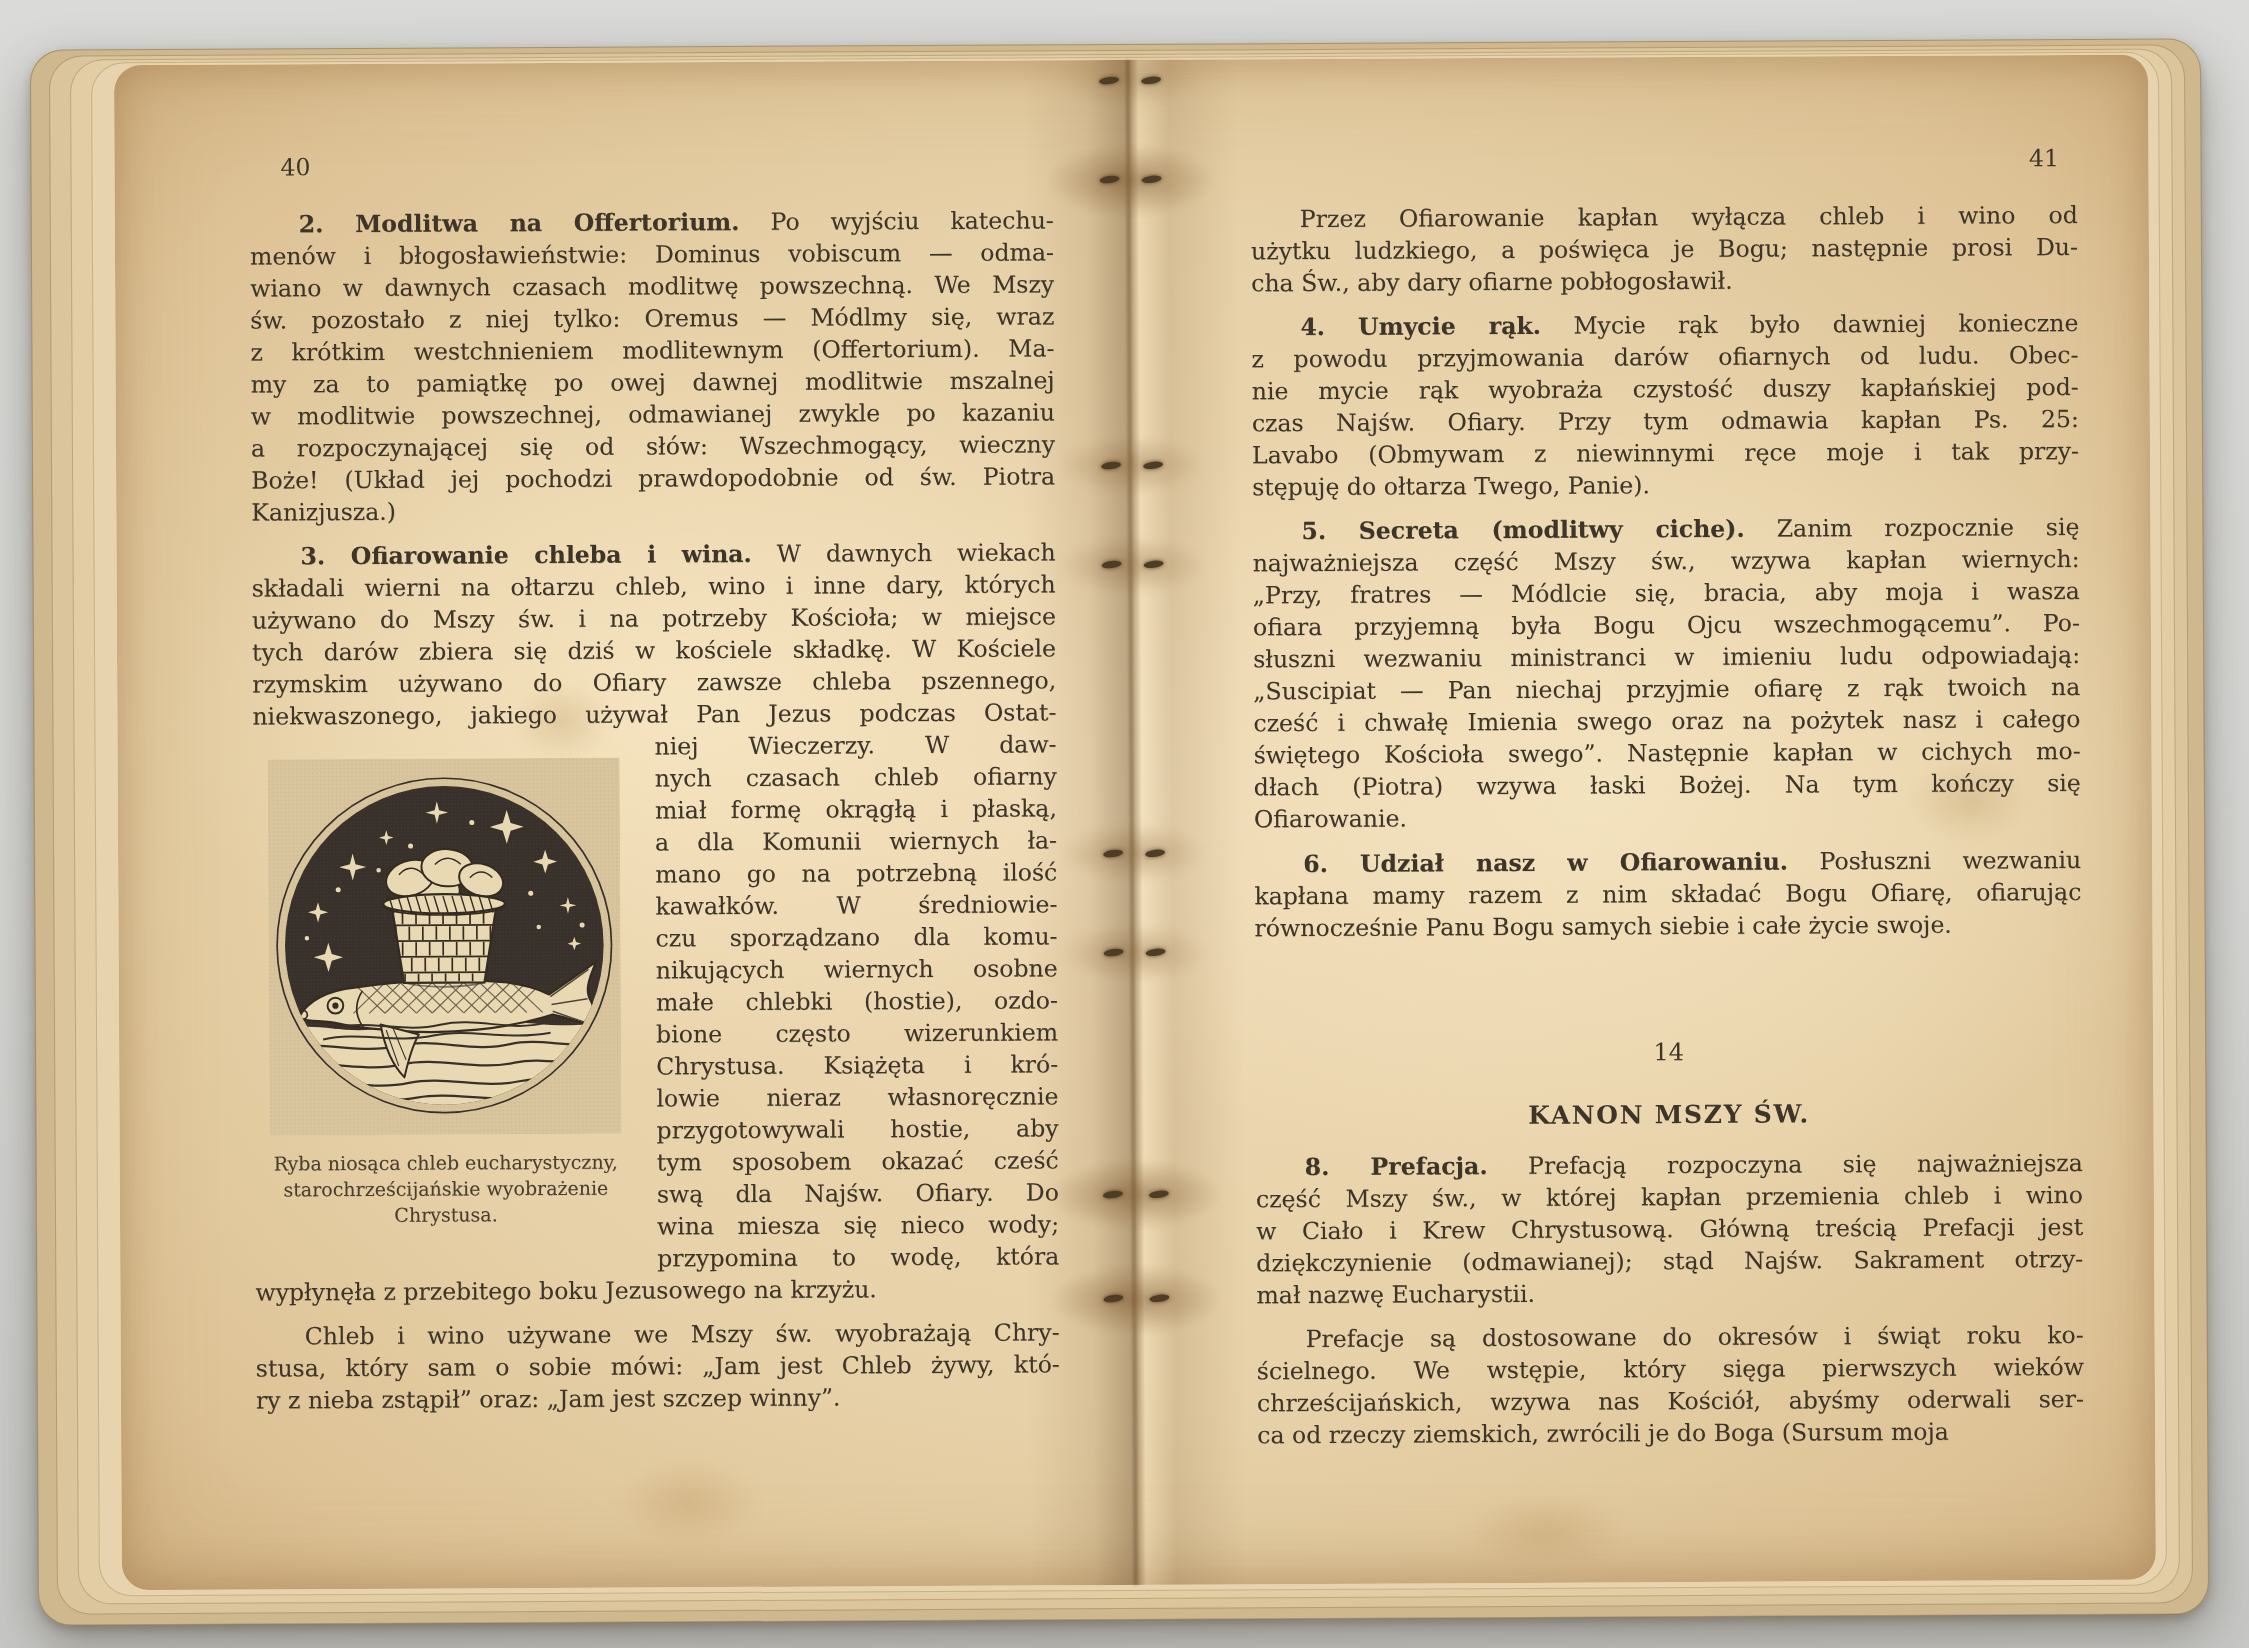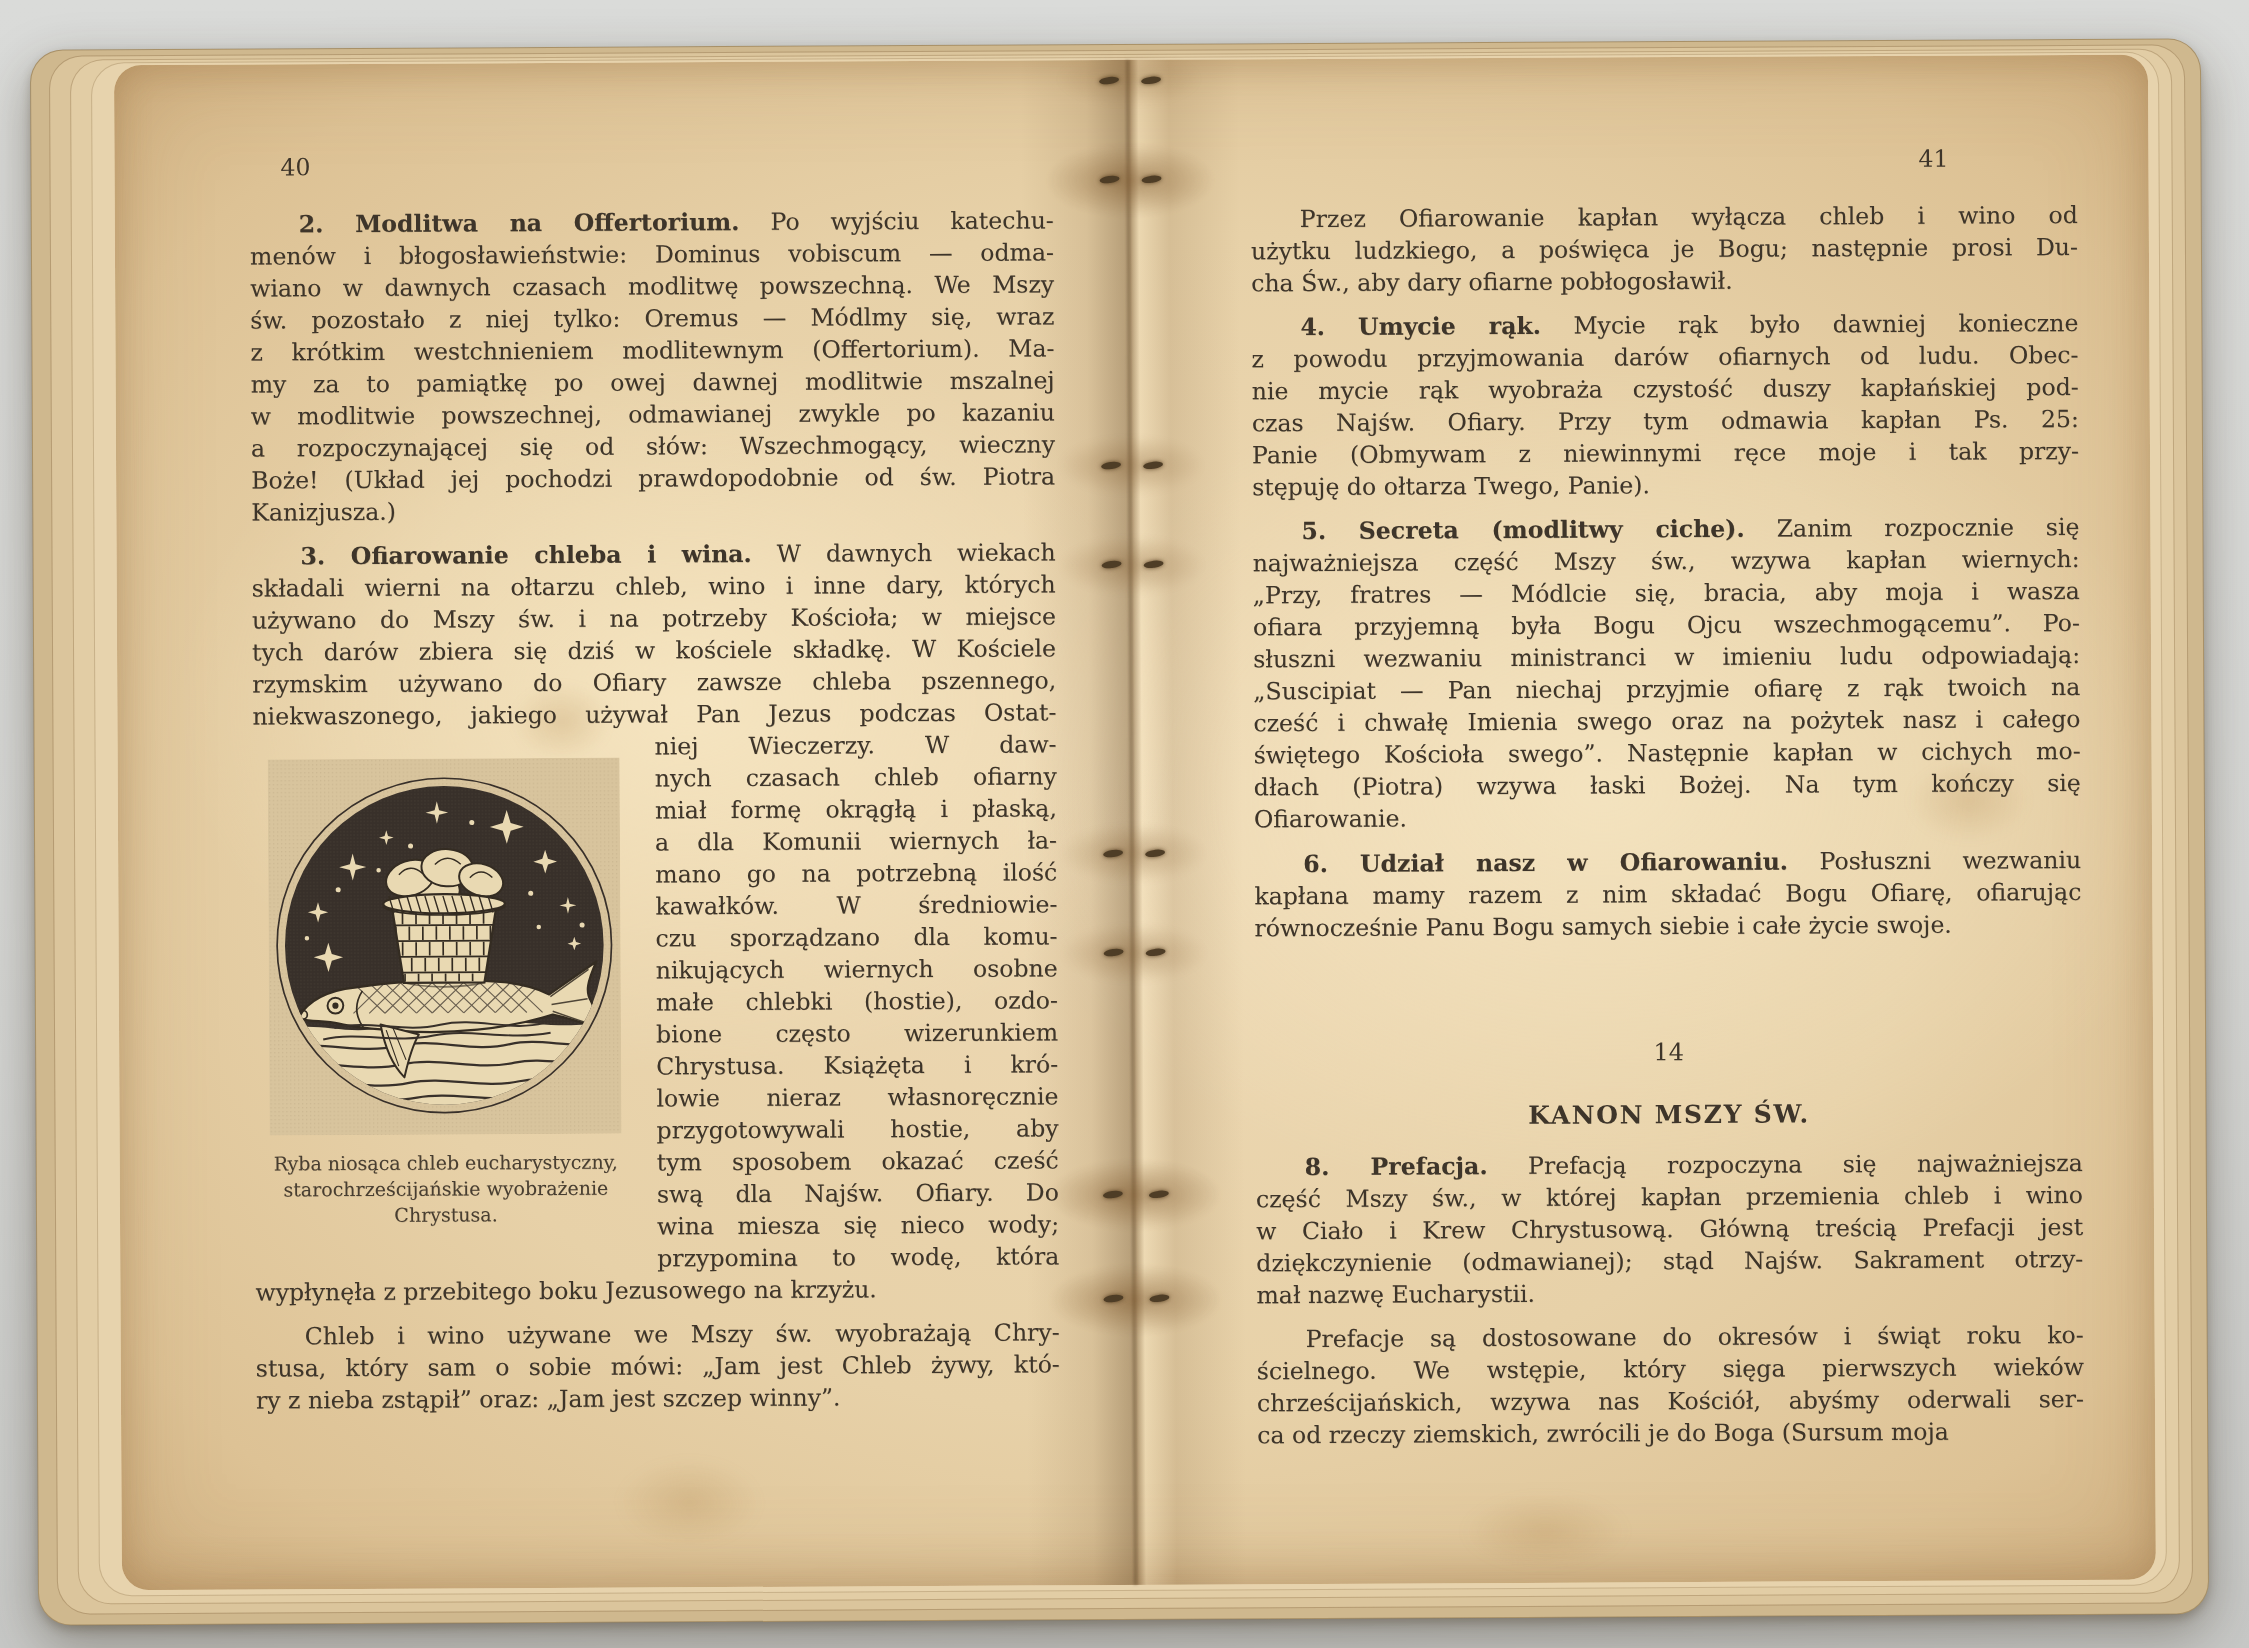--- a/index.html
+++ b/index.html
@@ -95,21 +95,21 @@
       <div class="hole" style="left:1029px;top:1131px;"></div>
       <div class="hole" style="left:983px;top:1235px;"></div>
       <div class="hole" style="left:1029px;top:1235px;"></div>
 
       <div class="fox" style="left:394px;top:619px;width:101px;height:79px;"></div>
       <div class="fox" style="left:495px;top:1395px;width:146px;height:90px;"></div>
       <div class="fox" style="left:1789px;top:703px;width:124px;height:84px;"></div>
       <div class="fox" style="left:1339px;top:1434px;width:169px;height:79px;"></div>
 
       <div class="pagenum" style="left:166px;top:89px;">40</div>
-      <div class="pagenum" style="left:1804px;top:89px;width:67px;text-align:left;">41</div>
+      <div class="pagenum" style="left:1896px;top:89px;width:67px;text-align:center;">41</div>
 
       <div class="page-flow" style="left:135px;top:144px;width:804px;">
         <div class="para first">
             <div class="line ind"><span class="bd">2. Modlitwa na Offertorium.</span><span> Po wyjściu katechu-</span></div>
             <div class="line"><span>menów i błogosławieństwie: Dominus vobiscum — odma-</span></div>
             <div class="line"><span>wiano w dawnych czasach modlitwę powszechną. We Mszy</span></div>
             <div class="line"><span>św. pozostało z niej tylko: Oremus — Módlmy się, wraz</span></div>
             <div class="line"><span>z krótkim westchnieniem modlitewnym (</span><span class="it">Offertorium</span><span>). Ma-</span></div>
             <div class="line"><span>my za to pamiątkę po owej dawnej modlitwie mszalnej</span></div>
             <div class="line"><span>w modlitwie powszechnej, odmawianej zwykle po kazaniu</span></div>
@@ -259,21 +259,21 @@
         <div class="para first">
             <div class="line ind"><span>Przez Ofiarowanie kapłan wyłącza chleb i wino od</span></div>
             <div class="line"><span>użytku ludzkiego, a poświęca je Bogu; następnie prosi Du-</span></div>
             <div class="line nj"><span>cha Św., aby dary ofiarne pobłogosławił.</span></div>
           </div>
         <div class="para">
             <div class="line ind"><span class="bd">4. Umycie rąk.</span><span> Mycie rąk było dawniej konieczne</span></div>
             <div class="line"><span>z powodu przyjmowania darów ofiarnych od ludu. Obec-</span></div>
             <div class="line"><span>nie mycie rąk wyobraża czystość duszy kapłańskiej pod-</span></div>
             <div class="line"><span>czas Najśw. Ofiary. Przy tym odmawia kapłan Ps. 25:</span></div>
-            <div class="line"><span class="it">Panie</span><span> (Obmywam z niewinnymi ręce moje i tak przy-</span></div>
+            <div class="line"><span class="it">Lavabo</span><span> (Obmywam z niewinnymi ręce moje i tak przy-</span></div>
             <div class="line nj"><span>stępuję do ołtarza Twego, Panie).</span></div>
           </div>
         <div class="para">
             <div class="line ind"><span class="bd">5. Secreta (modlitwy ciche).</span><span> Zanim rozpocznie się</span></div>
             <div class="line"><span>najważniejsza część Mszy św., wzywa kapłan wiernych:</span></div>
             <div class="line"><span>„</span><span class="it">Przy, fratres</span><span> — Módlcie się, bracia, aby moja i wasza</span></div>
             <div class="line"><span>ofiara przyjemną była Bogu Ojcu wszechmogącemu”. Po-</span></div>
             <div class="line"><span>słuszni wezwaniu ministranci w imieniu ludu odpowiadają:</span></div>
             <div class="line"><span>„</span><span class="it">Suscipiat</span><span> — Pan niechaj przyjmie ofiarę z rąk twoich na</span></div>
             <div class="line"><span>cześć i chwałę Imienia swego oraz na pożytek nasz i całego</span></div>

